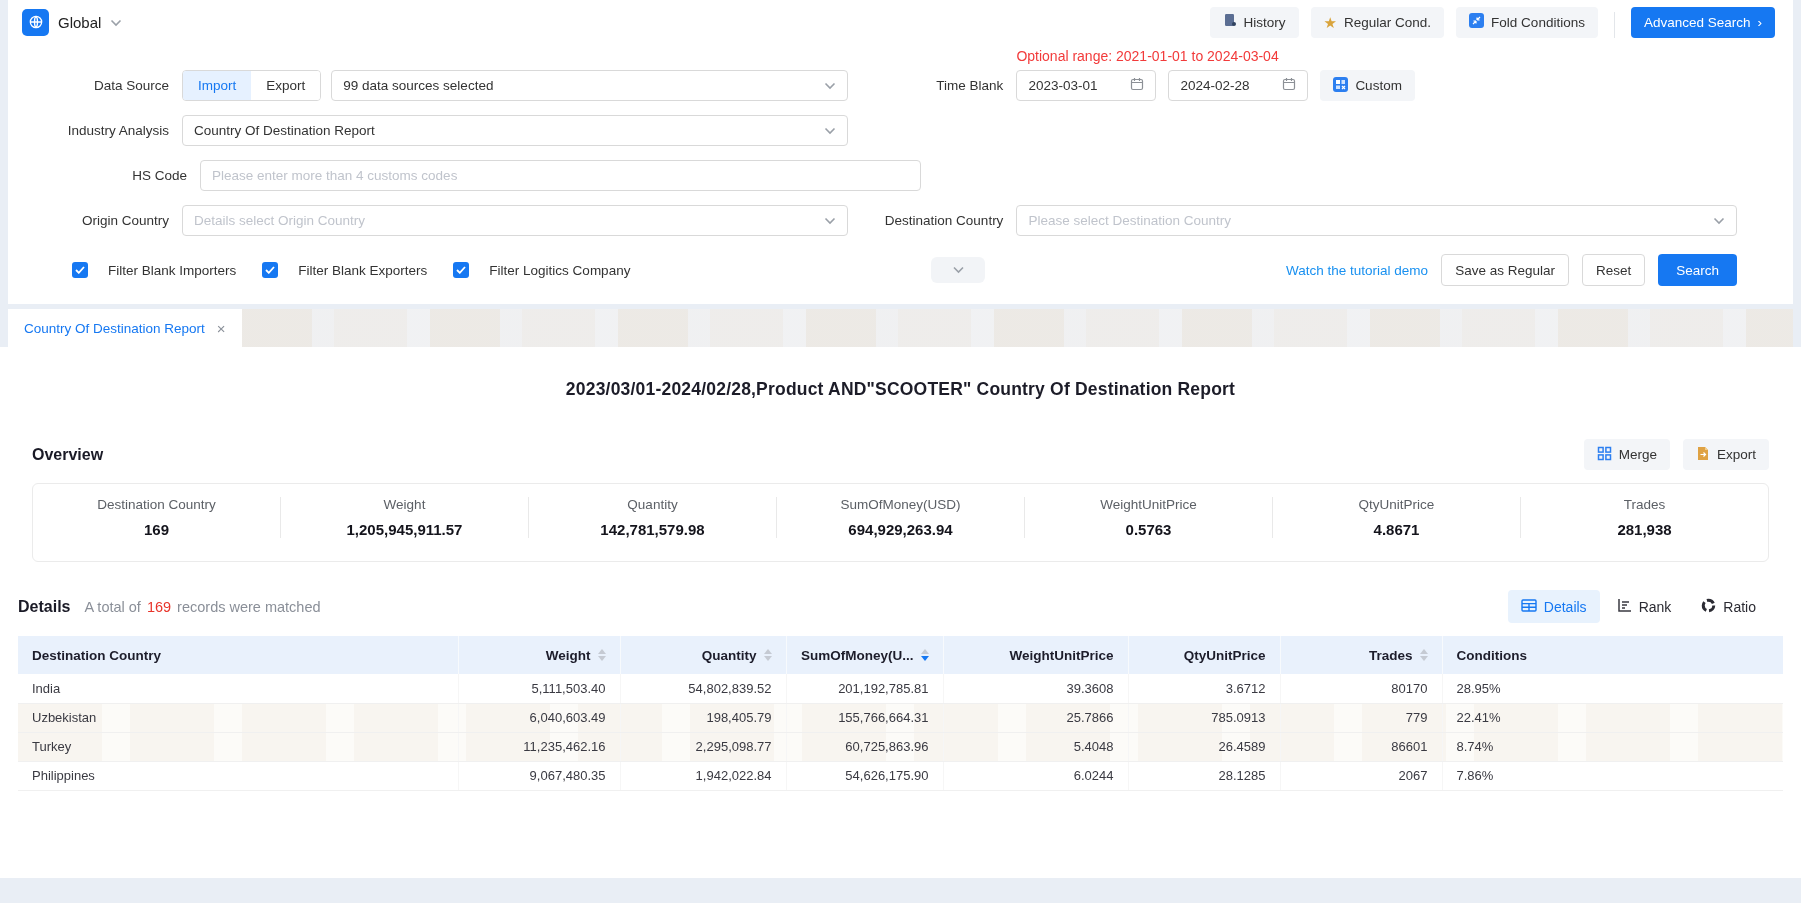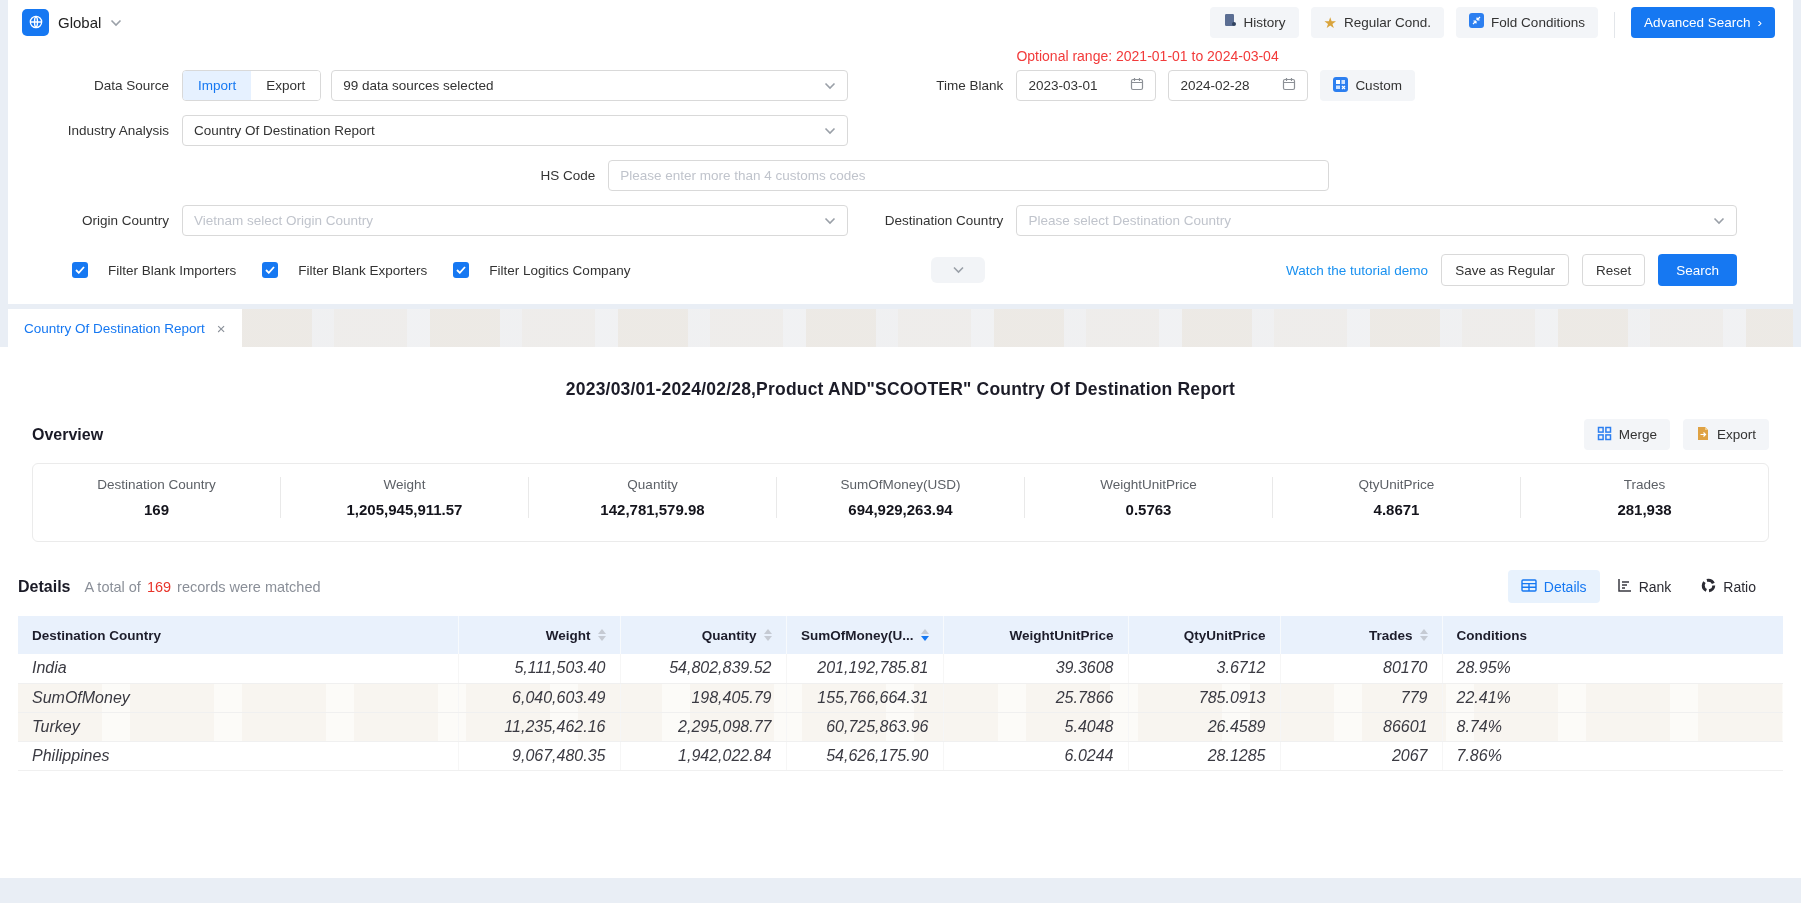--- a/index.html
+++ b/index.html
@@ -15,21 +15,21 @@
   .top-right { display:flex; align-items:flex-end; gap:12px; }
   .btn { display:inline-flex; align-items:center; gap:7px; height:31px; padding:0 13px; border:none; border-radius:4px; background:#f3f5f8; font-size:13.5px; color:#333; cursor:pointer; font-family:inherit; }
   .btn-primary { background:#1678f2; color:#fff; }
   .vdiv { width:1px; height:26px; background:#e3e6ea; margin:0 4px; }
   .star { color:#d9a43c; font-size:15px; line-height:1; }
 
   
   .form-panel { background:#fff; padding:4px 24px 16px; }
   .optrange-row { display:flex; height:20px; margin-bottom:2px; }
   .optrange { margin-left:auto; width:53%; padding-left:168px; color:#f23a3a; font-size:14px; }
-  .form-row { display:flex; align-items:center; margin-bottom:14px;justify-content:center; }
+  .form-row { display:flex; align-items:center; margin-bottom:14px; }
   .half-l { display:flex; align-items:center; width:47%; }
   .half-r { display:flex; align-items:center; width:53%; padding-right:32px; }
   .lbl { width:150px; text-align:right; padding-right:13px; color:#333; flex:none; }
   .lbl-r { width:168px; text-align:right; padding-right:13px; color:#333; flex:none; }
   .seg { display:flex; border:1px solid #d9d9d9; border-radius:4px; overflow:hidden; height:31px; flex:none; }
   .seg-item { padding:0 15px; display:flex; align-items:center; background:#fff; color:#333; cursor:pointer; }
   .seg-item.active { background:#e6f1ff; color:#1678f2; }
   .field { height:31px; border:1px solid #d9d9d9; border-radius:4px; background:#fff; display:flex; align-items:center; padding:0 11px; flex:1; min-width:0; }
   .field.ml { margin-left:10px; }
   .field .val { flex:1; color:#333; white-space:nowrap; overflow:hidden; }
@@ -51,21 +51,21 @@
 
   
   .tabbar { margin-top:5px; height:38px; background:#edeff3; display:flex; }
   .tab { background:#fff; display:flex; align-items:center; gap:12px; padding:0 16px; color:#1678f2; cursor:pointer; }
   .tab-close { color:#8a9099; font-size:15px; cursor:pointer; }
   .tab-rest { flex:1; background-image:repeating-linear-gradient(90deg, rgba(236,229,218,.55) 0 70px, rgba(246,243,238,.3) 70px 92px, rgba(240,234,225,.45) 92px 165px, rgba(249,247,243,.3) 165px 188px); }
 
   
   .content { background:#fff; min-height:531px; margin:0 -8px; padding:0 8px; }
   .report-title { text-align:center; padding-top:32px; font-size:17.5px; font-weight:700; color:#1c1c28; letter-spacing:.2px; }
-  .ov-head { display:flex; align-items:center; margin-top:19px; padding:0 24px; }
+  .ov-head { display:flex; align-items:center; margin-top:39px; padding:0 24px; }
   .sec-h { font-size:16px; font-weight:700; color:#1a1a26; }
   .ov-actions { margin-left:auto; display:flex; gap:13px; }
   .ov-card { margin:13px 24px 0; border:1px solid #ebebeb; border-radius:6px; display:flex; padding:13px 0 23px; background:#fff; }
   .ov-stat { flex:1; text-align:center; }
   .ov-stat + .ov-stat { border-left:1px solid #e9e9e9; }
   .ov-label { color:#5c6066; font-size:13.5px; }
   .ov-value { margin-top:9px; font-size:15px; font-weight:700; color:#14141c; }
 
   .details-head { display:flex; align-items:center; margin-top:28px; padding:0 10px; }
   .details-sub { margin-left:14px; color:#8a8f98; font-size:14.5px; display:flex; gap:6px; align-items:baseline; }
@@ -73,21 +73,21 @@
   .view-switch { margin-left:auto; display:flex; gap:4px; margin-right:14px; }
   .view-btn { display:inline-flex; align-items:center; gap:7px; height:33px; padding:0 13px; border:none; border-radius:4px; background:transparent; color:#2b2b33; font-size:14px; cursor:pointer; font-family:inherit; }
   .view-btn.active { background:#e8f2fd; color:#1678f2; }
 
   
   table { border-collapse:collapse; table-layout:fixed; width:calc(100% - 20px); margin:13px 10px 0; }
   thead th { background:#e9f1fc; height:38px; font-size:13.5px; font-weight:700; color:#1d1d2b; border-right:1px solid #f7fafd; padding:0 14px; }
   thead th:last-child { border-right:none; }
   .th-inner { display:flex; align-items:center; }
   .al-right .th-inner { justify-content:flex-end; }
-  tbody td { height:29px; font-size:16px; color:#3a3a42; border-bottom:1px solid #f0f0f0; border-right:1px solid #f6f6f6; padding:0 14px; white-space:nowrap; overflow:hidden;font-style:italic; }
+  tbody td { height:29px; font-size:13px; color:#3a3a42; border-bottom:1px solid #f0f0f0; border-right:1px solid #f6f6f6; padding:0 14px; white-space:nowrap; overflow:hidden; }
   tbody td:last-child { border-right:none; }
   td.al-right { text-align:right; }
   td.al-left, th.al-left { text-align:left; }
   tr.striped { background-image:repeating-linear-gradient(90deg,#f8f5f0 0 84px,#fcfbf8 84px 112px); }
   .sorter { display:inline-flex; flex-direction:column; gap:2px; margin-left:7px; }
   .car { width:0; height:0; border-left:4px solid transparent; border-right:4px solid transparent; }
   .car.up { border-bottom:5px solid #c5cad3; }
   .car.down { border-top:5px solid #c5cad3; }
   .car.down.active { border-top-color:#1678f2; }
 </style>
@@ -205,21 +205,21 @@
         <div class="field">
           <span class="ph">Please enter more than 4 customs codes</span>
         </div>
       </div>
     </div>
 
     <div class="form-row">
       <div class="half-l">
         <span class="lbl">Origin Country</span>
         <div class="field">
-          <span class="ph">Vietnam select Origin Country</span>
+          <span class="ph">Details select Origin Country</span>
           <span class="chev"><svg width="12" height="8" viewBox="0 0 12 8" fill="none" stroke="#9aa0a8" stroke-width="1.6">
                 <path d="M1.5 1.5L6 6l4.5-4.5"></path>
               </svg></span>
         </div>
       </div>
       <div class="half-r">
         <span class="lbl-r">Destination Country</span>
         <div class="field">
           <span class="ph">Please select Destination Country</span>
           <span class="chev"><svg width="12" height="8" viewBox="0 0 12 8" fill="none" stroke="#9aa0a8" stroke-width="1.6">
@@ -444,21 +444,21 @@
             <td class="al-left">India</td>
             <td class="al-right">5,111,503.40</td>
             <td class="al-right">54,802,839.52</td>
             <td class="al-right">201,192,785.81</td>
             <td class="al-right">39.3608</td>
             <td class="al-right">3.6712</td>
             <td class="al-right">80170</td>
             <td class="al-left">28.95%</td>
           </tr>
           <tr class="striped">
-            <td class="al-left">SumOfMoney</td>
+            <td class="al-left">Uzbekistan</td>
             <td class="al-right">6,040,603.49</td>
             <td class="al-right">198,405.79</td>
             <td class="al-right">155,766,664.31</td>
             <td class="al-right">25.7866</td>
             <td class="al-right">785.0913</td>
             <td class="al-right">779</td>
             <td class="al-left">22.41%</td>
           </tr>
           <tr class="striped">
             <td class="al-left">Turkey</td>

